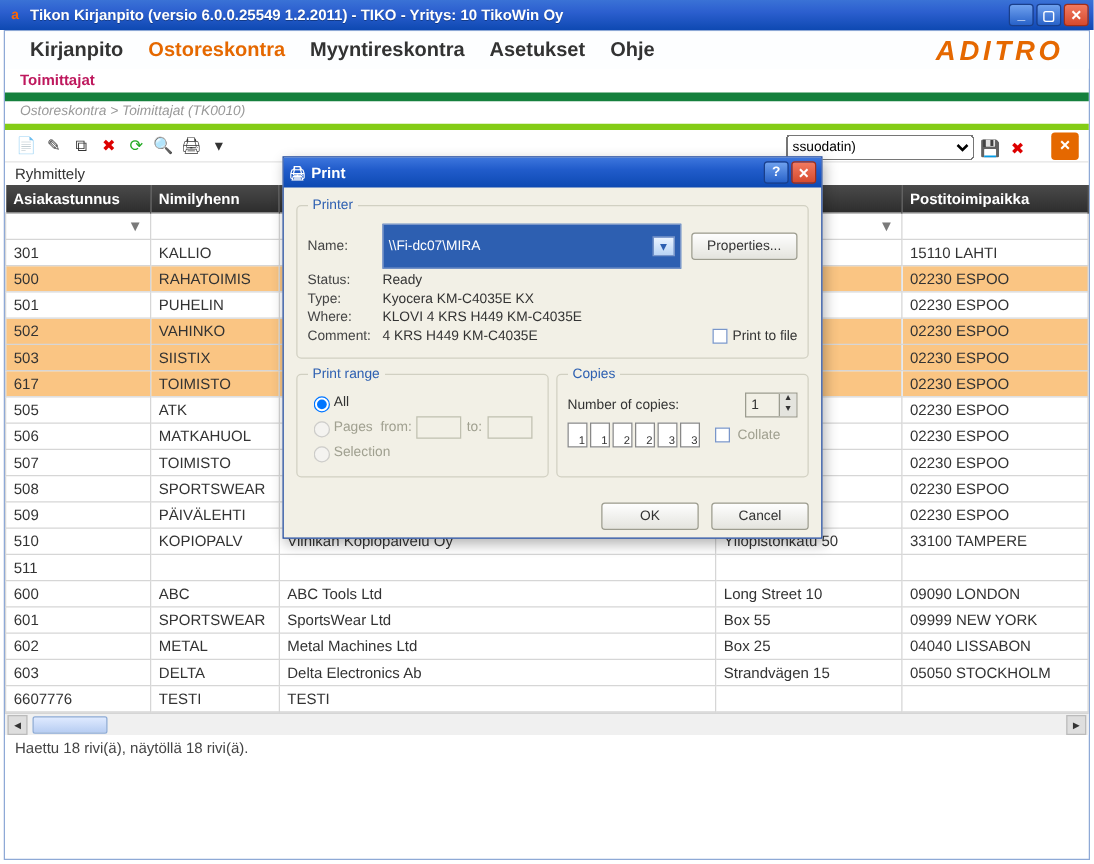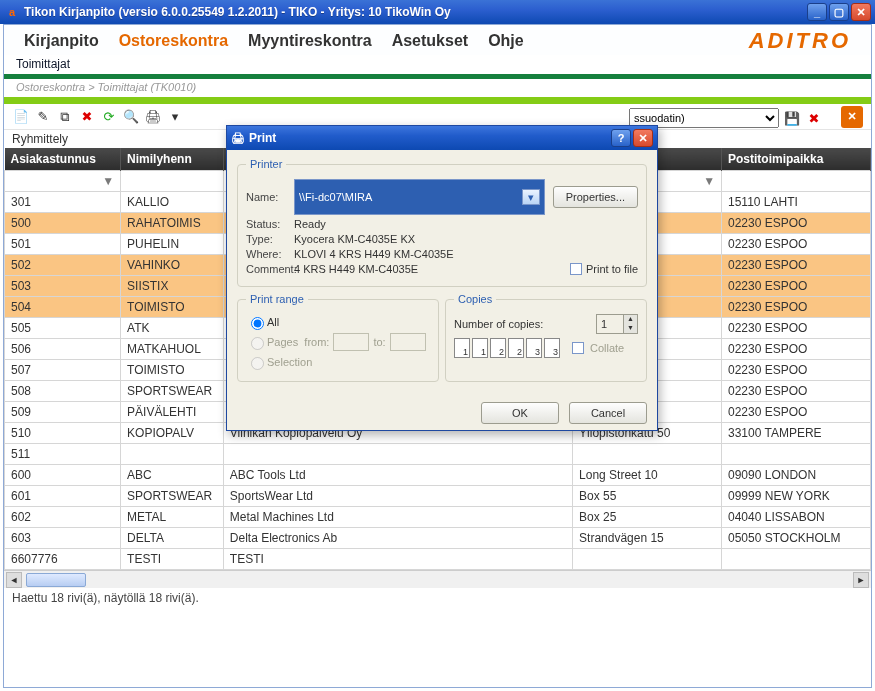--- a/index.html
+++ b/index.html
@@ -14,22 +14,22 @@
   .tbtn { width: 20px; height: 18px; background: linear-gradient(to bottom,#6fa1ee,#2862c9); border: 1px solid #1a3f8a; border-radius: 3px; display:flex; align-items:center; justify-content:center; color:#fff; font-weight:bold; font-size:11px;}
   .tbtn.close { background: linear-gradient(to bottom,#f27a60,#d64a2e); border-color:#a32e17;}
   .client { position: absolute; top: 24px; left: 3px; right: 3px; bottom: 3px; background: #fff; border: 1px solid #8ea9d6; }
 
   
   .menubar { height: 30px; display: flex; align-items: center; padding: 2px 10px 0; background: #fdfeff; }
   .menuitem { padding: 4px 10px; color: #333; font-weight: bold; font-size: 16px; }
   .menuitem.active { color: #e56800; }
   .logo { margin-left: auto; color: #e56800; font-weight: bold; font-size: 22px; font-style: italic; letter-spacing: 3px; margin-right: 10px; }
 
-  .breadcrumb-title { color:#0f172a; font-weight:normal; font-size:12px; padding: 2px 12px 3px; border-bottom:5px solid #15803d;}
-  .breadcrumb-path { color:#999; font-style:italic; padding: 2px 12px 4px; border-bottom:7px solid #84cc16;}
+  .breadcrumb-title { color:#be185d; font-weight:bold; font-size:12px; padding: 2px 12px 3px; border-bottom:7px solid #15803d;}
+  .breadcrumb-path { color:#999; font-style:italic; padding: 2px 12px 4px; border-bottom:5px solid #84cc16;}
 
   
   .toolbar { height: 26px; padding: 2px 8px; display:flex; align-items:center; gap:4px; border-bottom:1px solid #e4e4e4;}
   .tb-ic { width:18px; height:18px; display:flex; align-items:center; justify-content:center; font-size:13px;}
   .tb-filter { margin-left:auto; display:flex; align-items:flex-end; gap:4px;}
   .tb-filter select { width:150px; height:20px; font-size:11px;}
   .tb-orange { width:22px; height:22px; background:#e56800; border-radius:3px; display:flex; align-items:center; justify-content:center; color:#fff; font-weight:bold;}
 
   .group-label { padding: 2px 8px 2px; font-size:12px;}
 
@@ -57,21 +57,21 @@
   
   .dlg { position:absolute; left:226px; top:125px; width:432px; background:#f2f0e6; border:1px solid #1e48a0; box-shadow:2px 4px 10px rgba(0,0,0,.3);}
   .dlg-title { height:24px; background:linear-gradient(to bottom,#3d76dd,#215ccb 40%,#0d49b2); display:flex; align-items:center; color:#fff; font-weight:bold; padding:0 4px;}
   .dlg-title .t { flex:1; padding-left:4px; font-size:12px;}
   .dlg-title .db { width:20px; height:18px; background:linear-gradient(to bottom,#6fa1ee,#2862c9); border:1px solid #1a3f8a; border-radius:3px; margin-left:2px; display:flex; align-items:center; justify-content:center; color:#fff; font-size:11px; font-weight:bold;}
   .dlg-title .db.red { background:linear-gradient(to bottom,#f27a60,#d64a2e); border-color:#a32e17;}
   .dlg-body { padding:8px 10px 10px;}
   fieldset { border:1px solid #d1d0c2; border-radius:4px; margin:0 0 6px; padding:6px 8px 8px;}
   legend { color:#2d5fb1; padding:0 4px;}
   .row { display:flex; align-items:center; margin:3px 0;}
-  .row .lbl { width:48px; color:#444;}
+  .row .lbl { width:60px; color:#444;}
   .sel { flex:1; height:20px; background:#2d5fb1; color:#fff; border:1px solid #7a96c9; padding:17px 4px; display:flex; align-items:center; justify-content:space-between;}
   .sel .arr { width:18px; height:16px; background:linear-gradient(to bottom,#eaf3ff,#b9d4f5); border:1px solid #7a96c9; margin-left:4px; display:flex; align-items:center; justify-content:center; color:#2d5fb1;}
   .btn { height:22px; padding:0 12px; background:linear-gradient(to bottom,#fefefe,#e4e4de); border:1px solid #9c9c8f; border-radius:3px; display:inline-flex; align-items:center; justify-content:center; min-width:66px;}
   .two-col { display:flex; gap:6px;}
   .copies-ic { display:flex; gap:2px; margin-top:4px; align-items:center;}
   .page-ic { width:16px; height:20px; border:1px solid #888; background:#fff; position:relative;}
   .page-ic::after{content:attr(data-n); position:absolute; bottom:0; right:1px; font-size:9px;}
   .num-in { width:42px; height:20px; border:1px solid #9c9c8f; display:flex; align-items:center;}
   .num-in span{flex:1; padding:0 4px;}
   .num-in .spin{width:14px; display:flex; flex-direction:column;}
@@ -182,21 +182,21 @@
             <td>02230 ESPOO</td>
           </tr>
           <tr class="hl">
             <td>503</td>
             <td>SIISTIX</td>
             <td></td>
             <td>atu 2</td>
             <td>02230 ESPOO</td>
           </tr>
           <tr class="hl">
-            <td>504</td>
+            <td>617</td>
             <td>TOIMISTO</td>
             <td></td>
             <td>nkatu 22</td>
             <td>02230 ESPOO</td>
           </tr>
           <tr>
             <td>505</td>
             <td>ATK</td>
             <td></td>
             <td>ntie 2</td>

